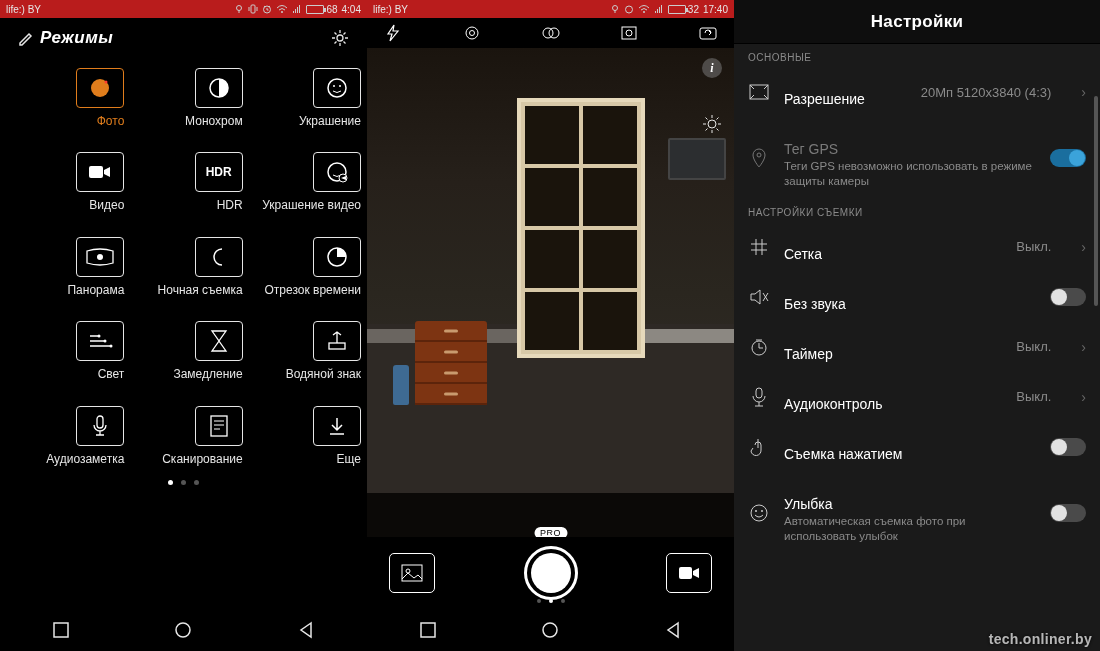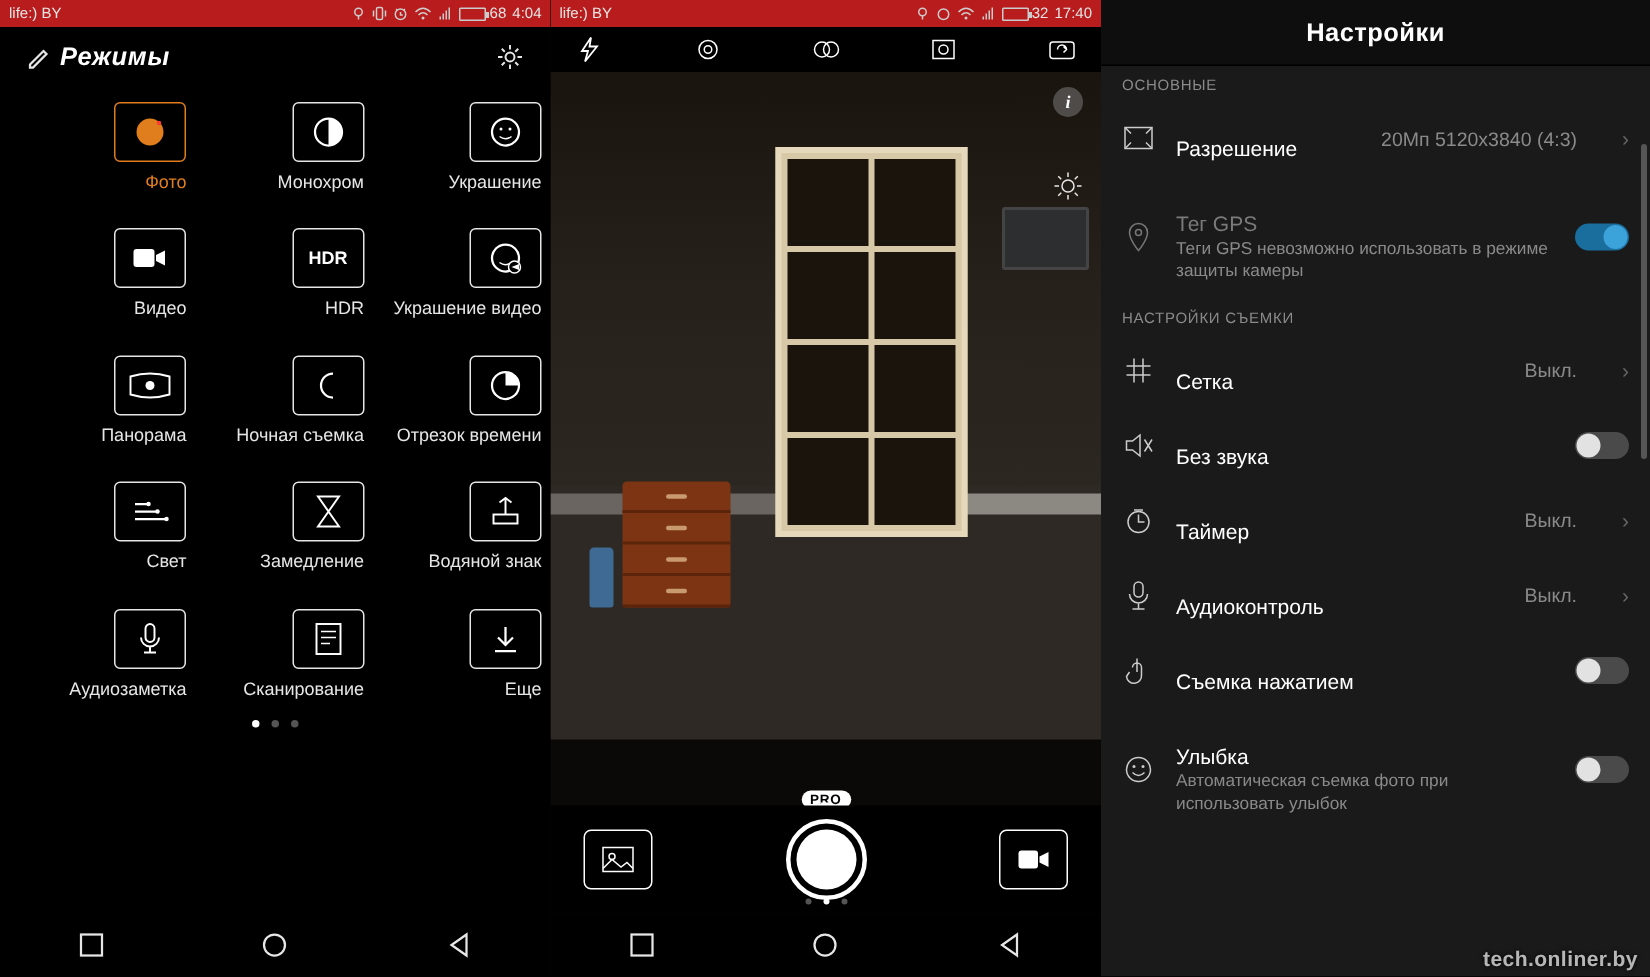--- a/index.html
+++ b/index.html
@@ -48,21 +48,21 @@
   .drawer { position:absolute; left:48px; bottom:88px; width:72px; height:84px; background:#7d3412; border-radius:3px; display:flex; flex-direction:column; }
   .drawer div { flex:1; border-bottom:2px solid #5c240b; position:relative; }
   .drawer div::after { content:""; position:absolute; left:50%; top:50%; width:14px; height:3px; background:#c99a6e; transform:translate(-50%,-50%); border-radius:2px; }
   .shelf { position:absolute; left:150px; top:50px; width:128px; height:260px; background:#d7c8a7; border:4px solid #e6d9bb; display:grid; grid-template-columns:1fr 1fr; grid-template-rows:repeat(4,1fr); gap:4px; padding:4px; }
   .shelf div { background:#1a140c; }
   .bottle { position:absolute; left:26px; bottom:88px; width:16px; height:40px; background:#3e6a93; border-radius:3px 3px 2px 2px; }
   .monitor { position:absolute; right:8px; top:90px; width:58px; height:42px; background:#2c2e30; border:2px solid #444; border-radius:2px; }
   .info { position:absolute; top:10px; right:12px; width:20px; height:20px; border-radius:50%; background:rgba(120,120,120,.55); display:flex; align-items:center; justify-content:center; font:italic 700 12px Georgia,serif; color:#fff; }
   .bright { position:absolute; top:64px; right:10px; width:24px; height:24px; display:flex; align-items:center; justify-content:center; opacity:.9; }
 
-  .probadge { position:absolute; left:50%; bottom:112px; transform:translateX(-50%); background:#fff; color:#000; font-size:9px; font-weight:700; padding:1px 6px; border-radius:8px; letter-spacing:.5px; }
+  .probadge { position:absolute; left:50%; bottom:112px; transform:translateX(-50%); background:#fff; color:#000; font-size:9px; font-weight:400; padding:1px 6px; border-radius:8px; letter-spacing:.5px; }
   .probadge::after { content:""; position:absolute; left:50%; bottom:-4px; transform:translateX(-50%); border:4px solid transparent; border-top-color:#fff; }
 
   .params { position:absolute; left:0; right:0; bottom:62px; height:46px; display:flex; align-items:center; justify-content:space-between; padding:0 12px; color:#fff; }
   .param { display:flex; flex-direction:column; align-items:center; font-size:10px; line-height:1.2; }
   .param .pt { opacity:.85; font-size:9px; letter-spacing:.3px; }
   .param .pv { font-size:13px; font-weight:600; }
   .awb { font-size:12px; font-weight:600; border-bottom:1px solid #fff; padding-bottom:1px; }
   .zoombox { width:34px; height:28px; border:1.5px solid #fff; border-radius:4px; display:flex; align-items:center; justify-content:center; }
 
   .shutterbar { position:absolute; left:0; right:0; bottom:42px; height:72px; background:#000; display:flex; align-items:center; justify-content:space-between; padding:0 22px; }

